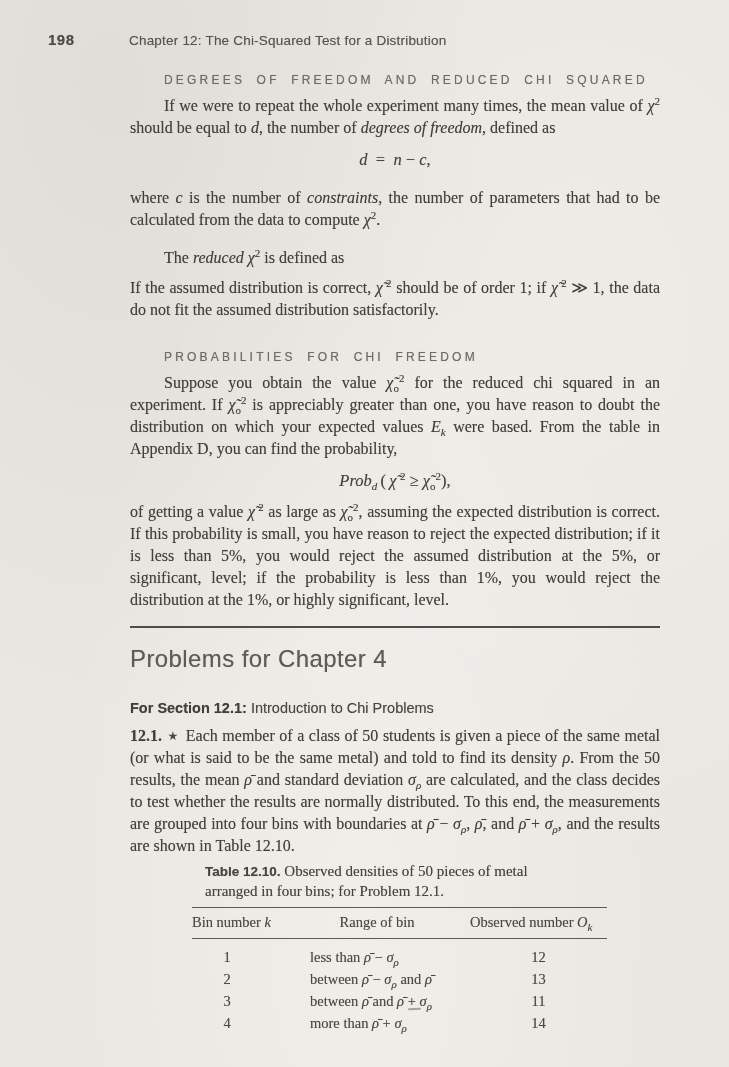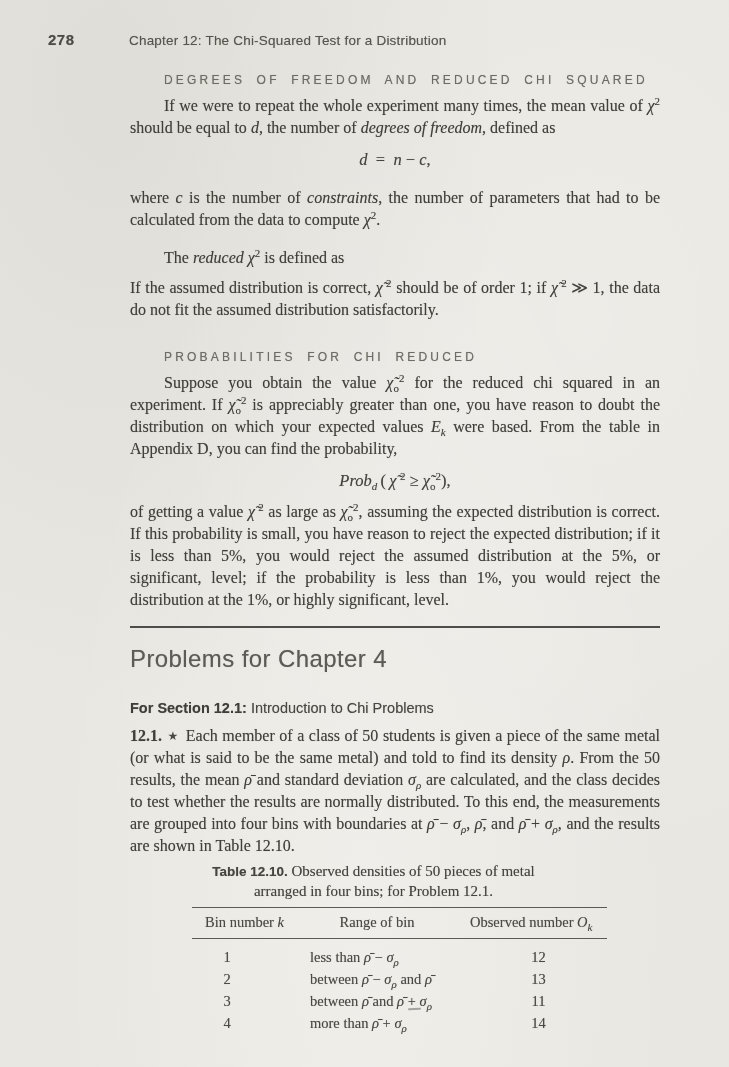--- a/index.html
+++ b/index.html
@@ -71,70 +71,70 @@
   }
   .subsection-heading .bold{font-weight:bold;color:#403e39;}
   .problem p.body{margin-top:9px;}
   .prob-num{font-weight:bold;}
   .star-icon{font-size:12px;color:#4a4944;margin:0 7px 0 5px;vertical-align:1px;text-shadow:none;}
 
   
   .table-block{margin:5px 0 0 62px;width:420px;}
   .table-caption{
     margin:0 0 0 13px;width:337px;
-    font-size:15px;line-height:19.5px;color:#44433e;text-align:center;
+    font-size:15px;line-height:19.5px;color:#44433e;text-align:left;
   }
   .table-caption .cap-label{font-family:"Liberation Sans",sans-serif;font-weight:bold;font-size:13.5px;color:#45443f;}
   table.data-table{
     border-collapse:collapse;width:415px;
     font-size:14.5px;color:#4a4944;
     margin-top:6px;
   }
   table.data-table thead th{
     font-weight:normal;
     border-top:1.6px solid #5b5a55;
     border-bottom:1.2px solid #5b5a55;
     padding:6px 0 7px 0;
   }
-  th.col-bin{text-align:right;padding-left:13px;width:92px;}
+  th.col-bin{text-align:left;padding-left:13px;width:92px;}
   th.col-range{text-align:center;width:186px;}
   th.col-observed{text-align:left;width:137px;}
   td{padding:1.5px 0;line-height:19px;}
   td.cell-bin{text-align:center;padding-right:22px;}
   td.cell-range{text-align:left;padding-left:26px;}
   td.cell-observed{text-align:center;}
   tbody tr:first-child td{padding-top:9px;}
 
   .artifact-dash{
     position:absolute;left:408px;top:1008px;width:13px;height:2px;
     background:rgba(75,74,70,0.45);transform:rotate(-2deg);border-radius:1px;
   }
 </style>
 </head>
 <body>
 
 <div class="page">
 
   <div class="running-head">
-    <span class="page-number">278</span>
+    <span class="page-number">198</span>
     <span class="chapter-title">Chapter 12: The Chi-Squared Test for a Distribution</span>
   </div>
 
   <div class="column">
 
     <h2 class="sec-heading">DEGREES OF FREEDOM AND REDUCED CHI SQUARED</h2>
     <p class="body indent">If we were to repeat the whole experiment many times, the mean value of <i>χ</i><sup>2</sup> should be equal to <i>d</i>, the number of <i>degrees of freedom</i>, defined as</p>
     <div class="equation">
       <span><i>d</i> = <i>n</i> − <i>c</i>,</span>
     </div>
     <p class="body flush">where <i>c</i> is the number of <i>constraints</i>, the number of parameters that had to be calculated from the data to compute <i>χ</i><sup>2</sup>.</p>
     <p class="body flush indent">The <i>reduced χ</i><sup>2</sup> is defined as</p>
     <p class="body">If the assumed distribution is correct, <i>χ̃</i> <sup>2</sup> should be of order 1; if <i>χ̃</i> <sup>2</sup> ≫ 1, the data do not fit the assumed distribution satisfactorily.</p>
 
-    <h2 class="sec-heading" style="margin-top:29px;">PROBABILITIES FOR CHI REDUCED</h2>
+    <h2 class="sec-heading" style="margin-top:29px;">PROBABILITIES FOR CHI FREEDOM</h2>
     <p class="body indent">Suppose you obtain the value <i>χ̃</i><sub>o</sub><sup>2</sup> for the reduced chi squared in an experiment. If <i>χ̃</i><sub>o</sub><sup>2</sup> is appreciably greater than one, you have reason to doubt the distribution on which your expected values <i>E<sub>k</sub></i> were based. From the table in Appendix D, you can find the probability,</p>
     <div class="equation">
       <span><i>Prob<sub>d</sub></i> ( <i>χ̃</i> <sup>2</sup> ≥ <i>χ̃</i><sub>o</sub><sup>2</sup>),</span>
     </div>
     <p class="body">of getting a value <i>χ̃</i> <sup>2</sup> as large as <i>χ̃</i><sub>o</sub><sup>2</sup>, assuming the expected distribution is correct. If this probability is small, you have reason to reject the expected distribution; if it is less than 5%, you would reject the assumed distribution at the 5%, or significant, level; if the probability is less than 1%, you would reject the distribution at the 1%, or highly significant, level.</p>
 
     <hr class="divider">
 
     <h1 class="problems-heading">Problems for Chapter 4</h1>
 

